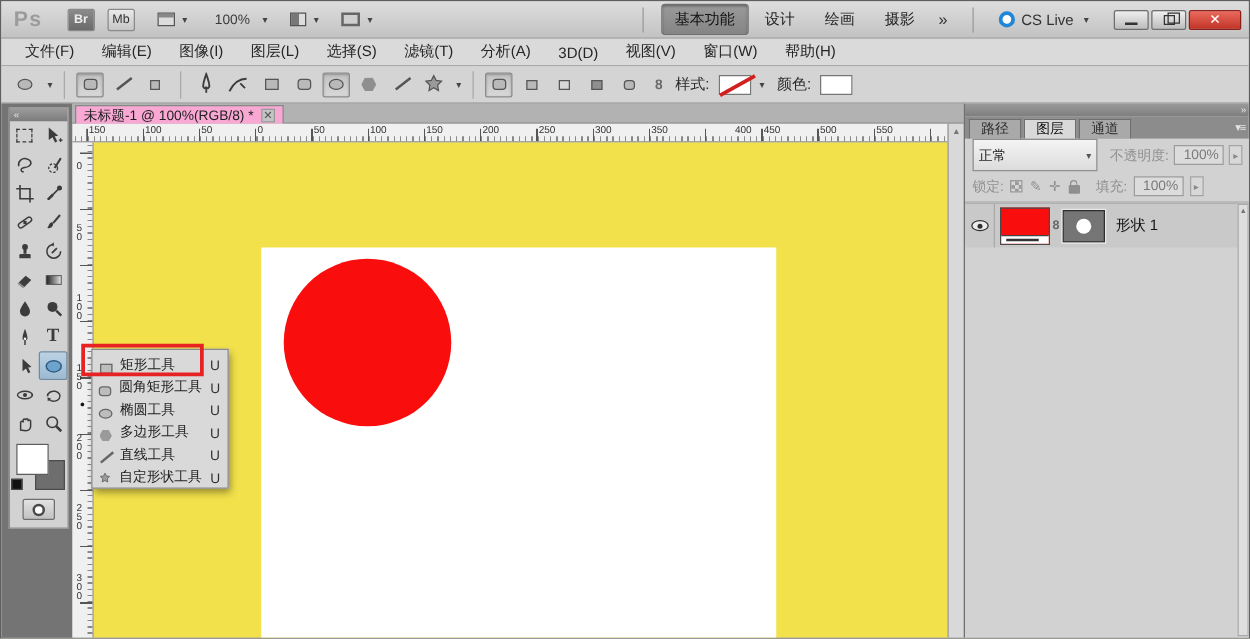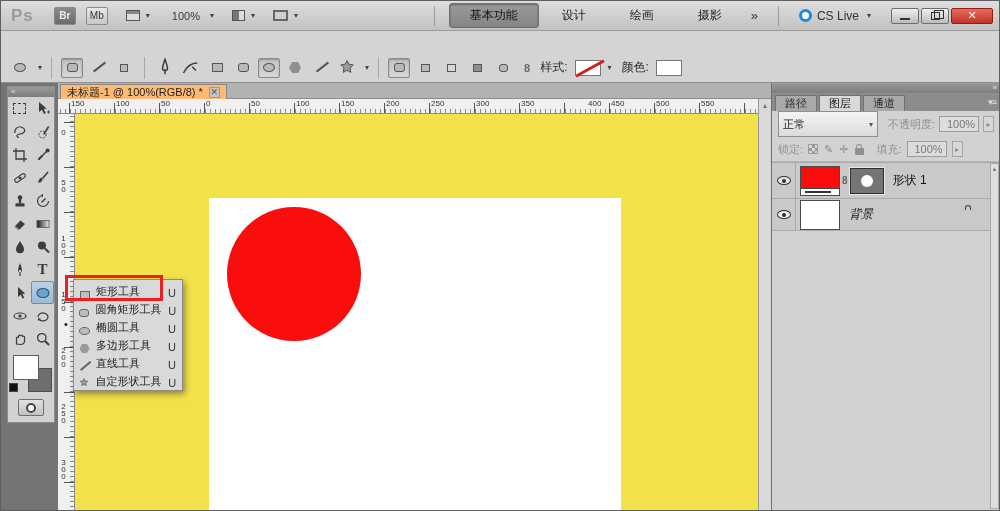--- a/index.html
+++ b/index.html
@@ -19,21 +19,21 @@
   .tb-group { display:flex; align-items:center; gap:3px; margin-left:8px; }
   .caret { font-size:8px; color:#444; margin-left:3px; }
   .zoom-box { font-size:11px; color:#3a3a3a; padding:1px 4px; }
   .mini-icon { display:inline-block; width:14px; height:11px; border:1px solid #555; background:#ddd; position:relative; }
   .mini-icon::before { content:""; position:absolute; left:0; top:0; right:0; height:3px; background:#888; }
   .grid-icon { display:inline-block; width:13px; height:11px; border:1px solid #555;
     background:linear-gradient(90deg,#777 0 6px,#ddd 6px); }
   .screen-icon { display:inline-block; width:15px; height:11px; border:2px solid #666; background:#cfcfcf; }
   .tb-sep { width:1px; height:20px; background:#9a9a9a; margin:0 4px; }
   .workspaces { display:flex; align-items:center; gap:2px; }
-  .ws-btn { padding:3px 20px; font-size:12px; color:#222; border-radius:3px; border:1px solid transparent; }
+  .ws-btn { padding:3px 10px; font-size:12px; color:#222; border-radius:3px; border:1px solid transparent; }
   .ws-btn.active { background:linear-gradient(#9a9a9a,#858585); border:1px solid #6e6e6e; color:#111;
     box-shadow:inset 0 1px 2px rgba(0,0,0,.35); }
   .ws-overflow { font-size:13px; color:#333; padding:0 6px; }
   .cslive { display:flex; align-items:center; gap:5px; font-size:12px; color:#333; margin-left:6px; }
   .cslive-dot { width:13px; height:13px; border-radius:50%; border:3px solid #1f86d8; background:#fff; }
   .win-controls { display:flex; gap:2px; margin-left:10px; }
   .win-btn { width:28px; height:16px; border:1px solid #6e6e6e; border-radius:2px;
     background:linear-gradient(#efefef,#bdbdbd); display:flex; align-items:center; justify-content:center; }
   .win-btn .bar { width:10px; height:2px; background:#333; margin-top:7px; }
   .win-btn .boxes { width:9px; height:8px; border:1px solid #333; background:transparent; position:relative; }
@@ -79,21 +79,21 @@
   .fg-swatch { position:absolute; left:5px; top:2px; width:26px; height:25px; background:#fff; border:1px solid #5c5c5c; z-index:2; }
   .bg-swatch { position:absolute; left:20px; top:15px; width:24px; height:24px; background:#6e6e6e; border:1px solid #4c4c4c; }
   .mini-bw { position:absolute; left:1px; top:30px; width:9px; height:9px; background:#111; border:1px solid #444; z-index:3; }
   .quickmask { width:26px; height:17px; margin:2px auto 6px; border:1px solid #6e6e6e; border-radius:2px;
     background:linear-gradient(#e2e2e2,#c2c2c2); display:flex; align-items:center; justify-content:center; }
   .quickmask .qm-circle { width:10px; height:10px; border-radius:50%; border:2px solid #4a4a4a; background:#fff; }
 
   
   .docarea { position:absolute; left:57px; top:82px; width:713px; height:429px; background:#b9b9b9; }
   .tabbar { position:absolute; left:0; top:0; width:100%; height:16px; background:#b2b2b2; border-bottom:1px solid #8d8d8d; }
-  .doc-tab { position:absolute; left:2px; top:1px; height:15px; padding:0 6px; background:#fdba74;
+  .doc-tab { position:absolute; left:2px; top:1px; height:15px; padding:0 6px; background:#f9a8d4;
     border:1px solid #888; border-bottom:none; display:flex; align-items:center; gap:6px;
     font-size:11px; color:#1f1f1f; }
   .doc-tab .tab-close { font-size:9px; color:#555; border:1px solid #999; background:#c4c4c4;
     width:11px; height:11px; line-height:9px; text-align:center; }
   .h-ruler { position:absolute; left:0; top:16px; width:700px; height:15px; background:#f0f0f0;
     border-bottom:1px solid #8a8a8a; overflow:hidden;
     background-image:
       repeating-linear-gradient(90deg,#555 0 1px,transparent 1px 45px),
       repeating-linear-gradient(90deg,#888 0 1px,transparent 1px 5px);
     background-size:100% 10px,100% 4px; background-position:11px bottom,2px bottom; background-repeat:no-repeat; }
@@ -223,20 +223,33 @@
         </span>
       <span class="win-btn">
           <span class="boxes"></span>
         </span>
       <span class="win-btn close">
           <span>✕</span>
         </span>
     </span>
   </div>
 
+  <div class="menubar">
+    <span class="menu-item">文件(F)</span>
+    <span class="menu-item">编辑(E)</span>
+    <span class="menu-item">图像(I)</span>
+    <span class="menu-item">图层(L)</span>
+    <span class="menu-item">选择(S)</span>
+    <span class="menu-item">滤镜(T)</span>
+    <span class="menu-item">分析(A)</span>
+    <span class="menu-item">3D(D)</span>
+    <span class="menu-item">视图(V)</span>
+    <span class="menu-item">窗口(W)</span>
+    <span class="menu-item">帮助(H)</span>
+  </div>
 
   <div class="optionsbar">
     <span class="ob-btn">
         <span class="sh-ellipse"></span>
       </span>
     <span class="caret">▾</span>
     <span class="ob-sep"></span>
     <span class="ob-btn pressed">
         <span class="sh-round"></span>
       </span>
@@ -579,28 +592,20 @@
           </span>
         <span class="thumb red-thumb">
             <span class="fillbar"></span>
           </span>
         <span class="link8">8</span>
         <span class="mask-thumb">
             <span class="circle"></span>
           </span>
         <span class="layer-name">形状 1</span>
       </div>
-      <div class="layer-row r2">
-        <span class="eye-cell">
-            <span class="eye"></span>
-          </span>
-        <span class="thumb"></span>
-        <span class="layer-name bg">背景</span>
-        <span class="row-lock"><span class="padlock dark"></span></span>
-      </div>
 
       <div class="layers-scroll">
         <span>▲</span>
       </div>
     </div>
   </div>
 
 </div>
 
 </body></html>

